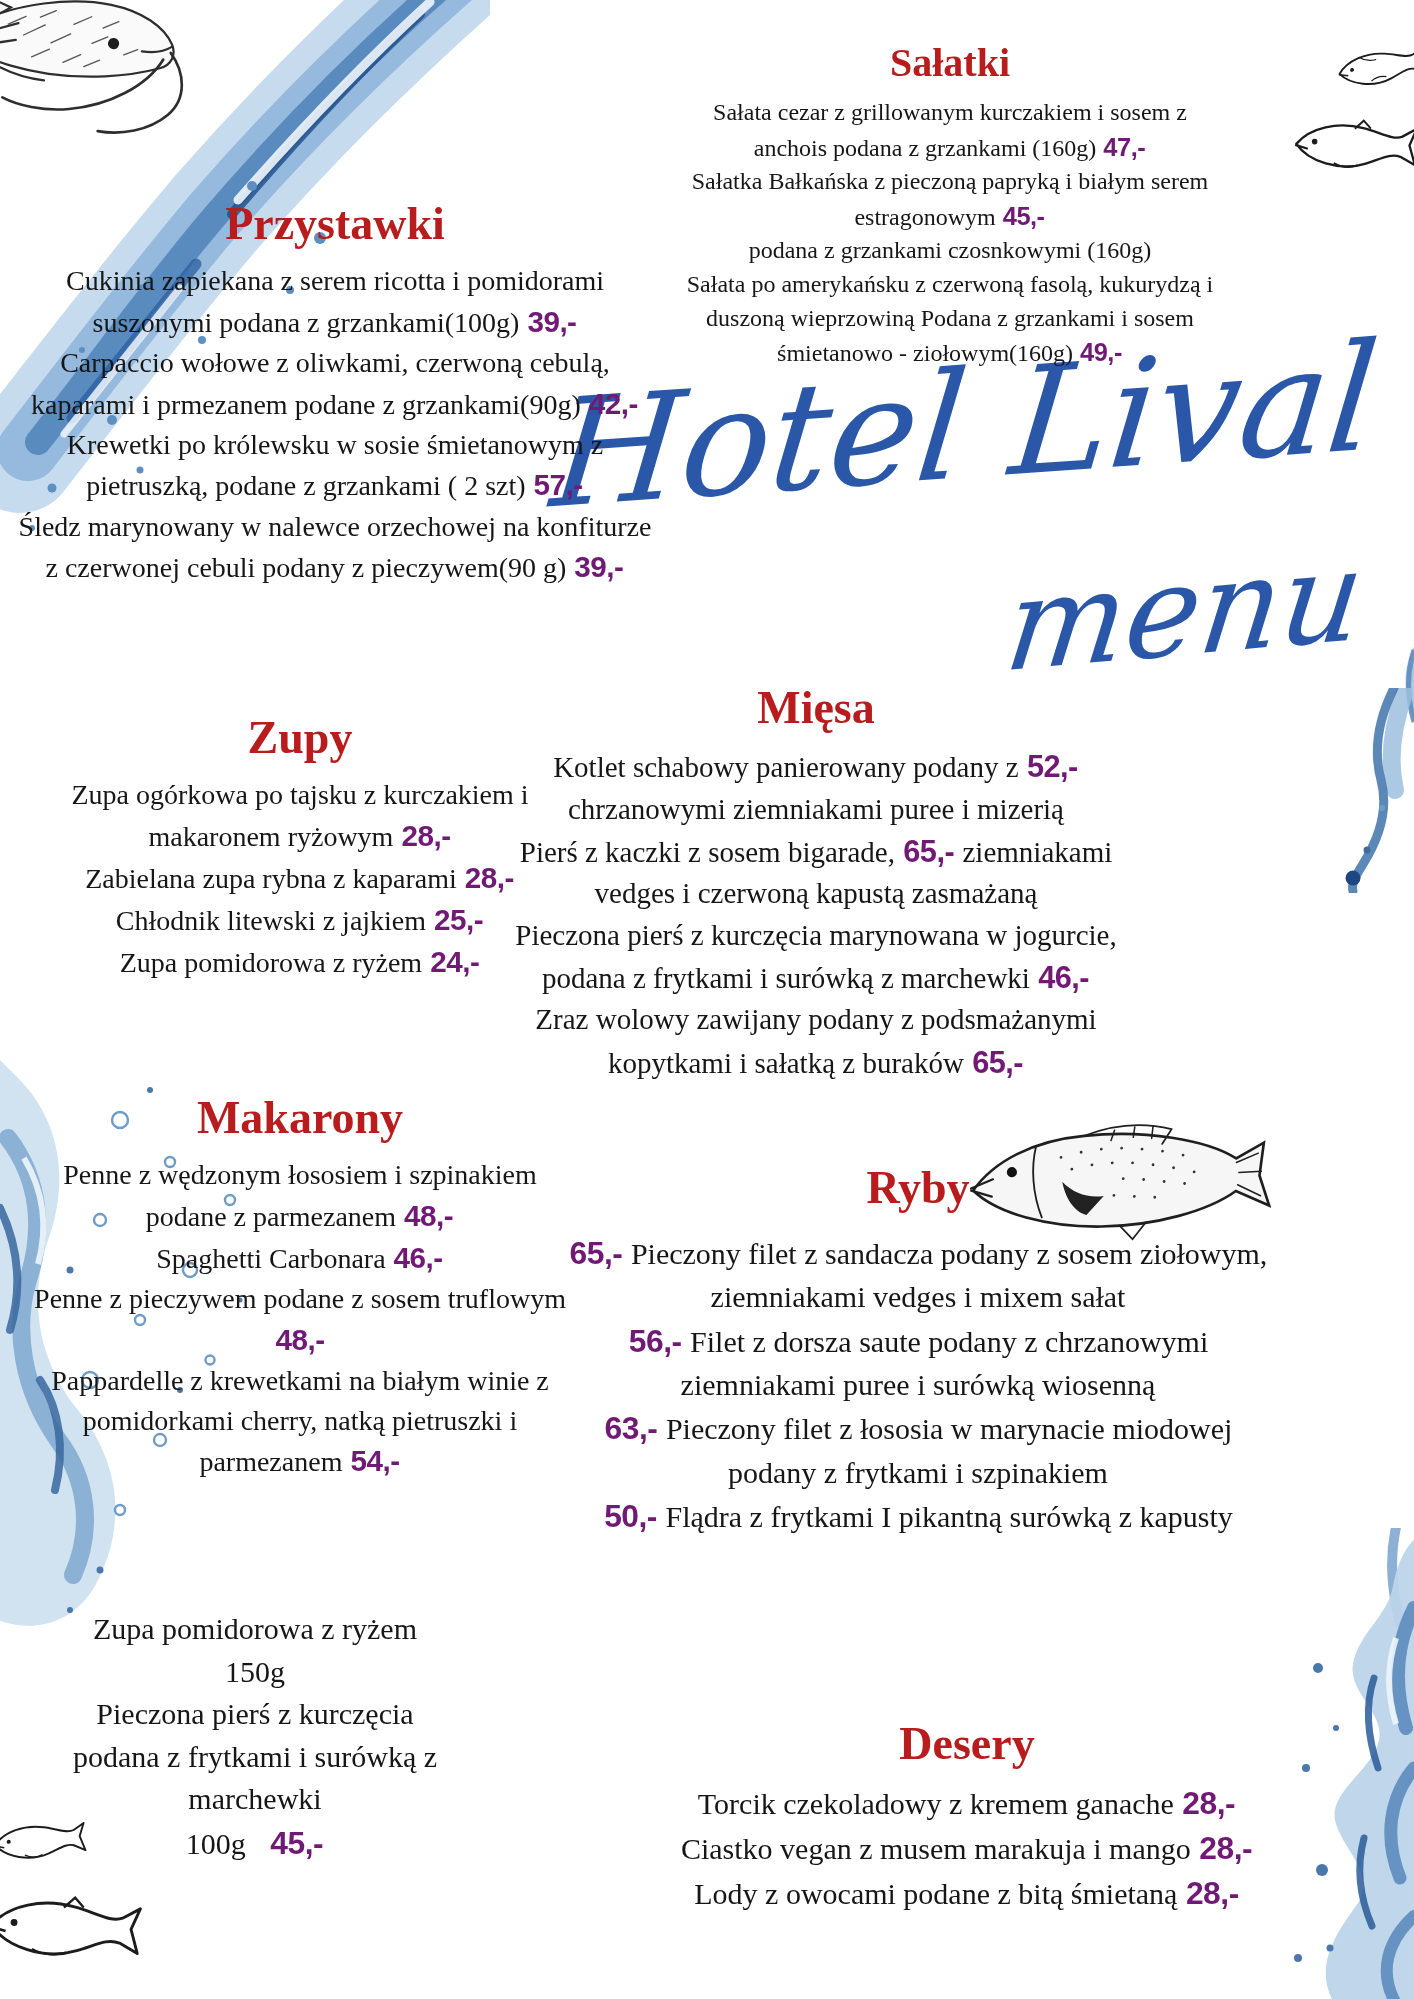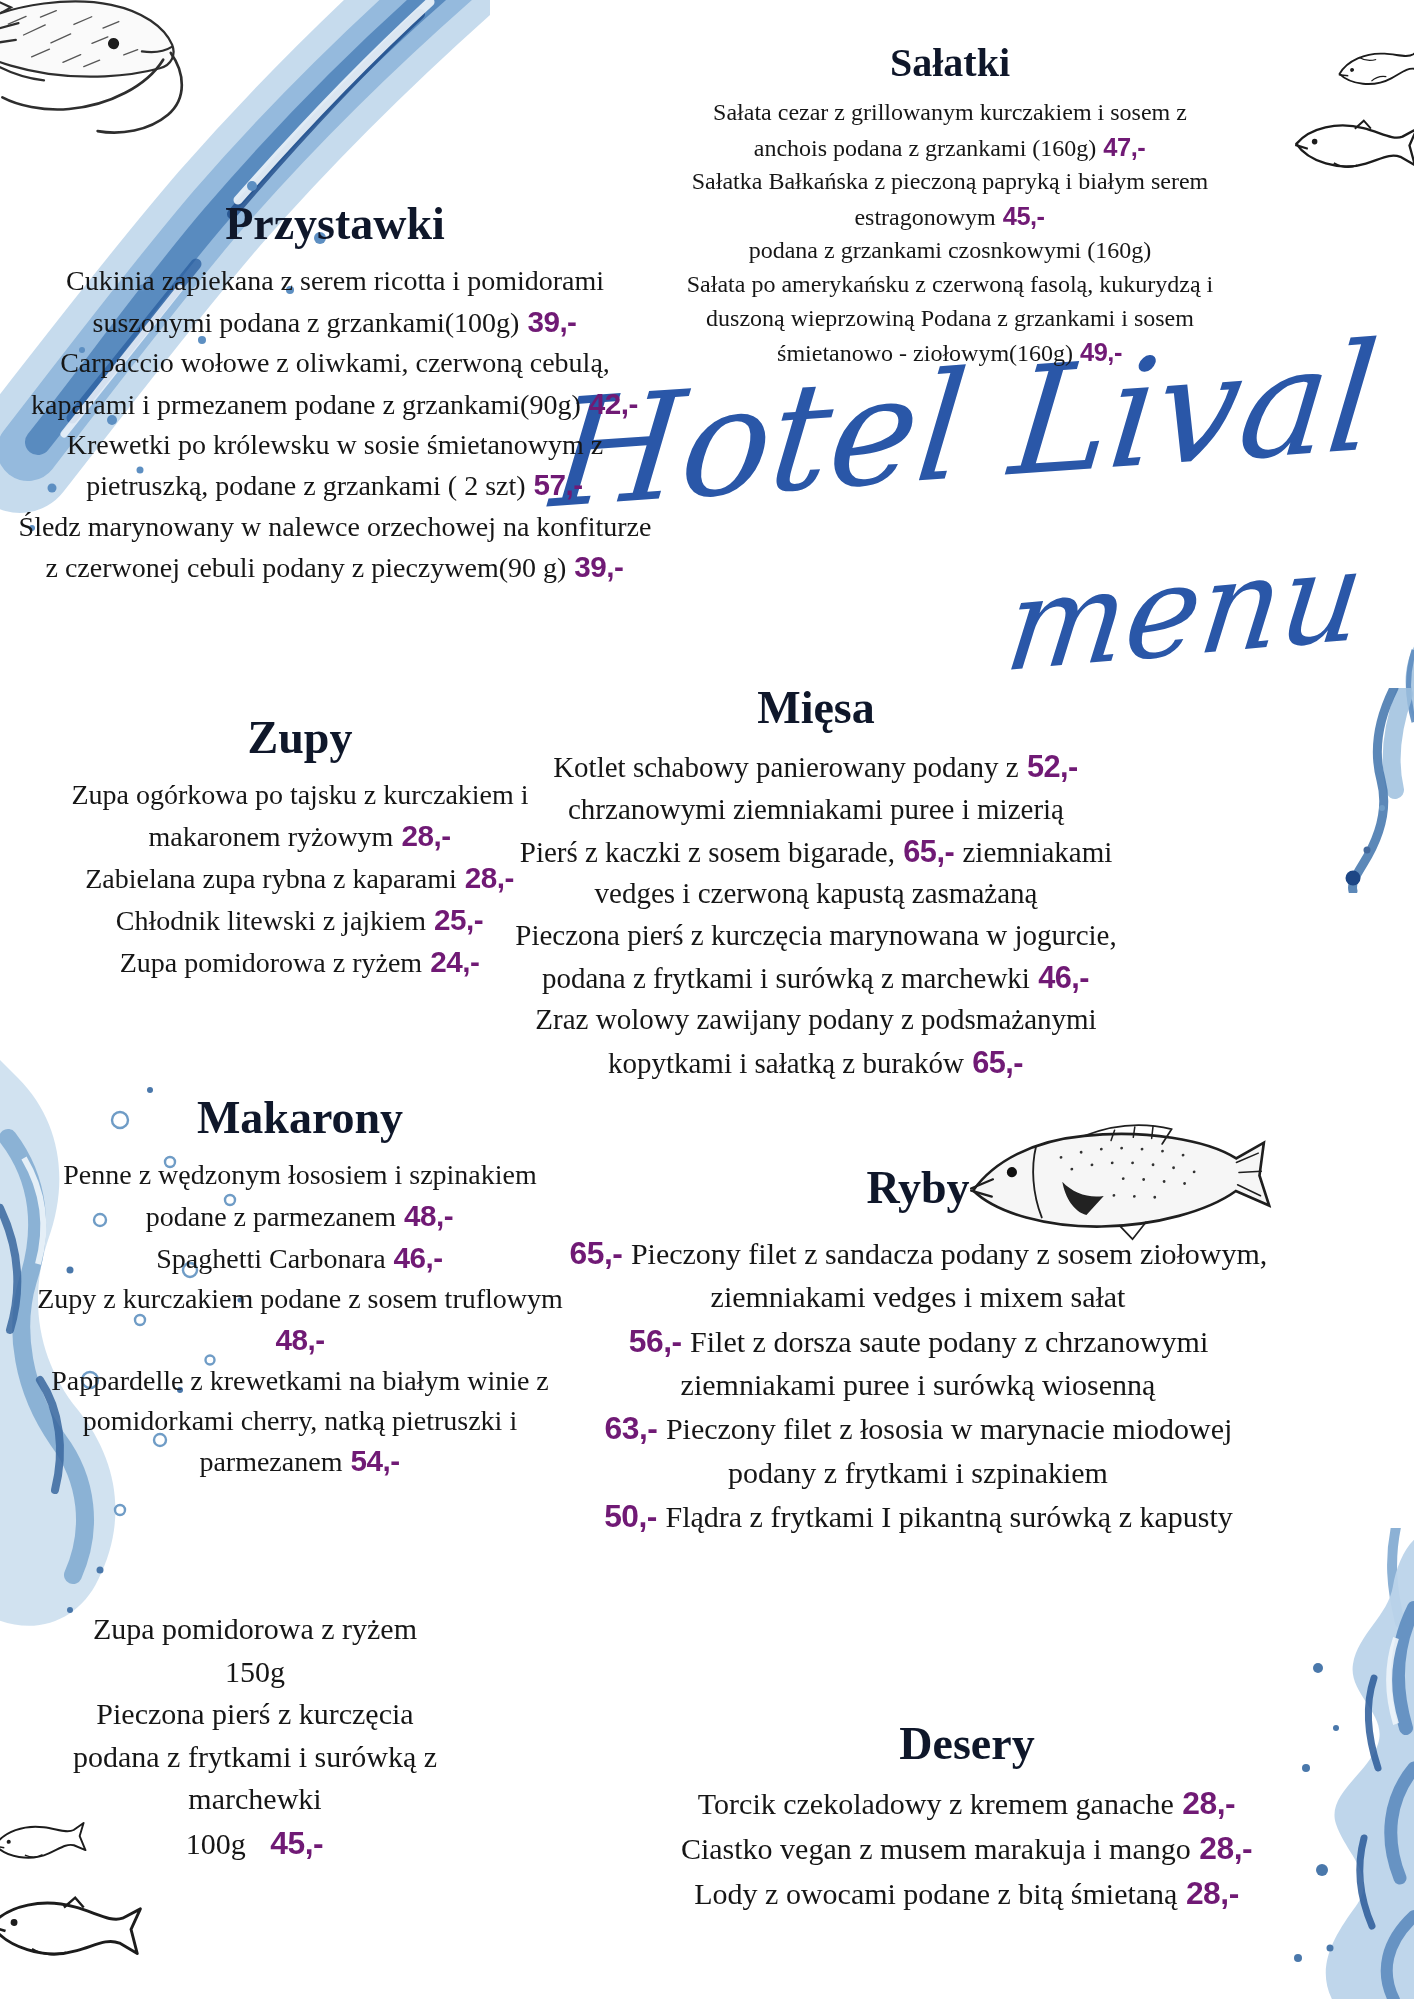--- a/index.html
+++ b/index.html
@@ -6,21 +6,21 @@
   #page {
     position:relative; width:1414px; height:1999px;
     background:#ffffff; overflow:hidden;
     font-family:"Liberation Serif","DejaVu Serif",serif;
     color:#161616;
   }
   .decor { position:absolute; pointer-events:none; }
   .section { position:absolute; text-align:center; z-index:3; }
   .sec-title {
     font-family:"Liberation Serif","DejaVu Serif",serif;
-    font-size:46px; line-height:1.15; color:#0f172a;
+    font-size:46px; line-height:1.15; color:#b91c1c;
     margin:0 0 10px 0; white-space:nowrap;
   }
   .sec-title.small { font-size:40px; }
   .items { font-size:28px; line-height:1.42; }
   .items.f24 { font-size:24px; line-height:1.40; }
   .items.f29 { font-size:29px; }
   .items.f30 { font-size:30px; }
   .mi { margin:0; }
   .mi.nowrap { white-space:nowrap; }
   .price {
@@ -248,21 +248,21 @@
         <div class="mi"><span class="txt">Chłodnik litewski z jajkiem</span> <span class="price">25,-</span></div>
         <div class="mi"><span class="txt">Zupa pomidorowa z ryżem</span> <span class="price">24,-</span></div>
       </div>
   </div>
 
   <div class="section" style="left:20px; top:1092px; width:560px;">
     <h2 class="sec-title">Makarony</h2>
     <div class="items">
         <div class="mi"><span class="txt">Penne z wędzonym łososiem i szpinakiem podane z parmezanem</span> <span class="price">48,-</span></div>
         <div class="mi"><span class="txt">Spaghetti Carbonara</span> <span class="price">46,-</span></div>
-        <div class="mi"><span class="txt">Zupy z kurczakiem podane z sosem truflowym</span> <span class="price">48,-</span></div>
+        <div class="mi"><span class="txt">Penne z pieczywem podane z sosem truflowym</span> <span class="price">48,-</span></div>
         <div class="mi"><span class="txt">Pappardelle z krewetkami na białym winie z pomidorkami cherry, natką pietruszki i parmezanem</span> <span class="price">54,-</span></div>
       </div>
   </div>
 
   <div class="section" style="left:55px; top:1608px; width:400px;">
     <div class="items f30">
         <div class="mi"><span class="txt">Zupa pomidorowa z ryżem</span><span class="wline"><span class="txt">150g</span></span></div>
         <div class="mi"><span class="txt">Pieczona pierś z kurczęcia podana z frytkami i surówką z marchewki</span><span class="wline"><span class="txt">100g</span> <span class="price">45,-</span></span></div>
       </div>
   </div>

